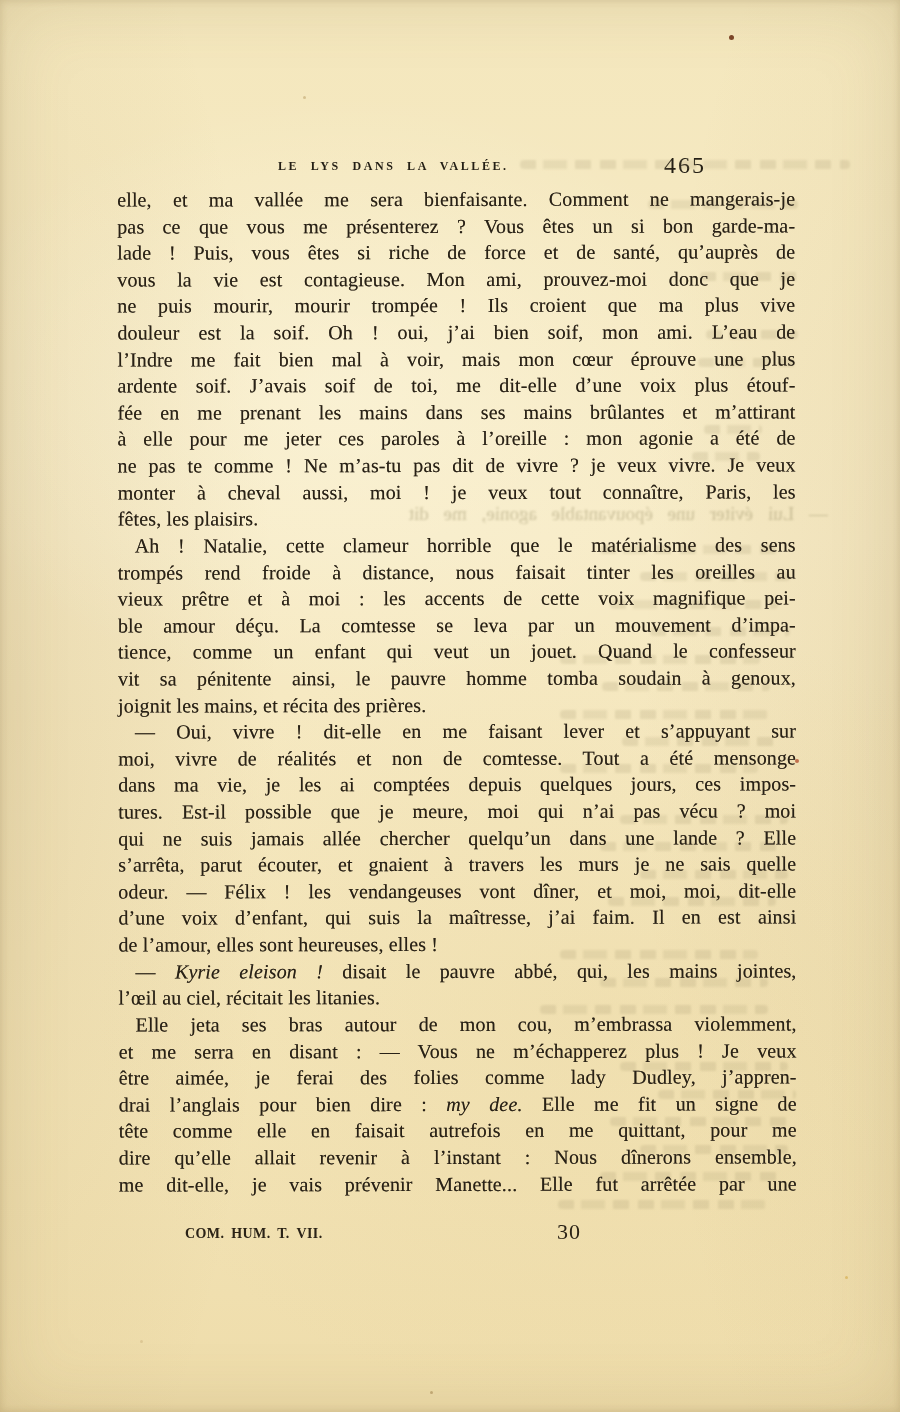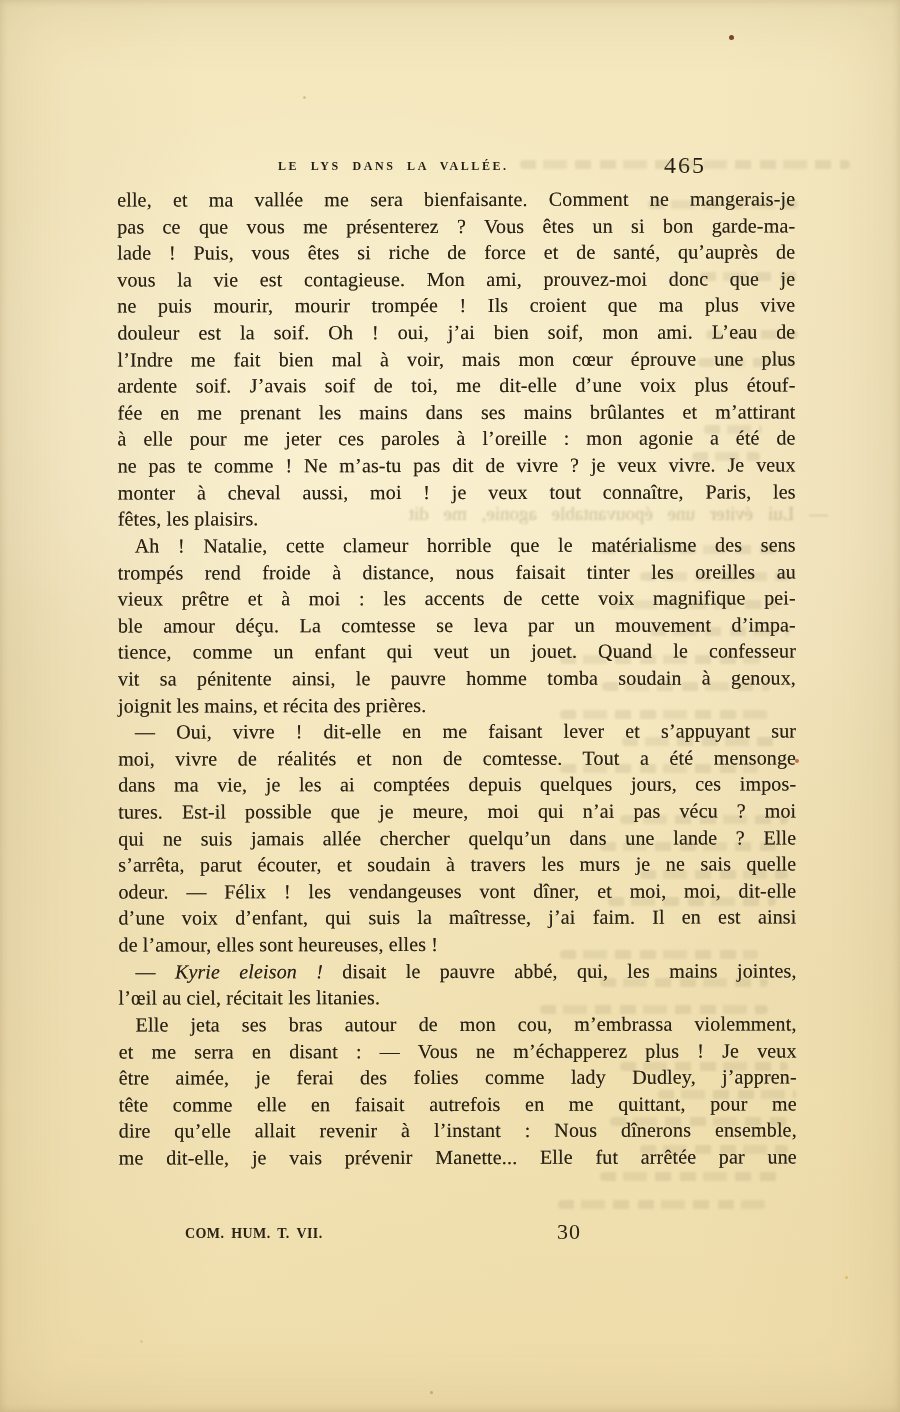--- a/index.html
+++ b/index.html
@@ -127,29 +127,30 @@
       <div class="line">vieux prêtre et à moi : les accents de cette voix magnifique pei-</div>
       <div class="line">ble amour déçu. La comtesse se leva par un mouvement d’impa-</div>
       <div class="line">tience, comme un enfant qui veut un jouet. Quand le confesseur</div>
       <div class="line">vit sa pénitente ainsi, le pauvre homme tomba soudain à genoux,</div>
       <div class="line endline">joignit les mains, et récita des prières.</div>
       <div class="line indent">— Oui, vivre ! dit-elle en me faisant lever et s’appuyant sur</div>
       <div class="line">moi, vivre de réalités et non de comtesse. Tout a été mensonge</div>
       <div class="line">dans ma vie, je les ai comptées depuis quelques jours, ces impos-</div>
       <div class="line">tures. Est-il possible que je meure, moi qui n’ai pas vécu ? moi</div>
       <div class="line">qui ne suis jamais allée chercher quelqu’un dans une lande ? Elle</div>
-      <div class="line">s’arrêta, parut écouter, et soudain à travers les murs je ne sais quelle</div>
+      <div class="line">s’arrêta, parut écouter, et gnaient à travers les murs je ne sais quelle</div>
       <div class="line">odeur. — Félix ! les vendangeuses vont dîner, et moi, moi, dit-elle</div>
       <div class="line">d’une voix d’enfant, qui suis la maîtresse, j’ai faim. Il en est ainsi</div>
       <div class="line endline">de l’amour, elles sont heureuses, elles !</div>
       <div class="line indent"><span>— </span><span class="it">Kyrie eleison !</span><span> disait le pauvre abbé, qui, les mains jointes,</span></div>
       <div class="line endline">l’œil au ciel, récitait les litanies.</div>
       <div class="line indent">Elle jeta ses bras autour de mon cou, m’embrassa violemment,</div>
       <div class="line">et me serra en disant : — Vous ne m’échapperez plus ! Je veux</div>
       <div class="line">être aimée, je ferai des folies comme lady Dudley, j’appren-</div>
+      <div class="line"><span>drai l’anglais pour bien dire : </span><span class="it">my dee.</span><span> Elle me fit un signe de</span></div>
       <div class="line">tête comme elle en faisait autrefois en me quittant, pour me</div>
       <div class="line">dire qu’elle allait revenir à l’instant : Nous dînerons ensemble,</div>
       <div class="line">me dit-elle, je vais prévenir Manette... Elle fut arrêtée par une</div>
     </div>
 
   <div class="footer-sig">COM. HUM. T. VII.</div>
 
   <div class="sheet-number">30</div>
 
 <div class="speck" style="left: 729px; top: 35px; width: 5px; height: 5px; background: rgb(110, 52, 24); opacity: 0.9;"></div>

